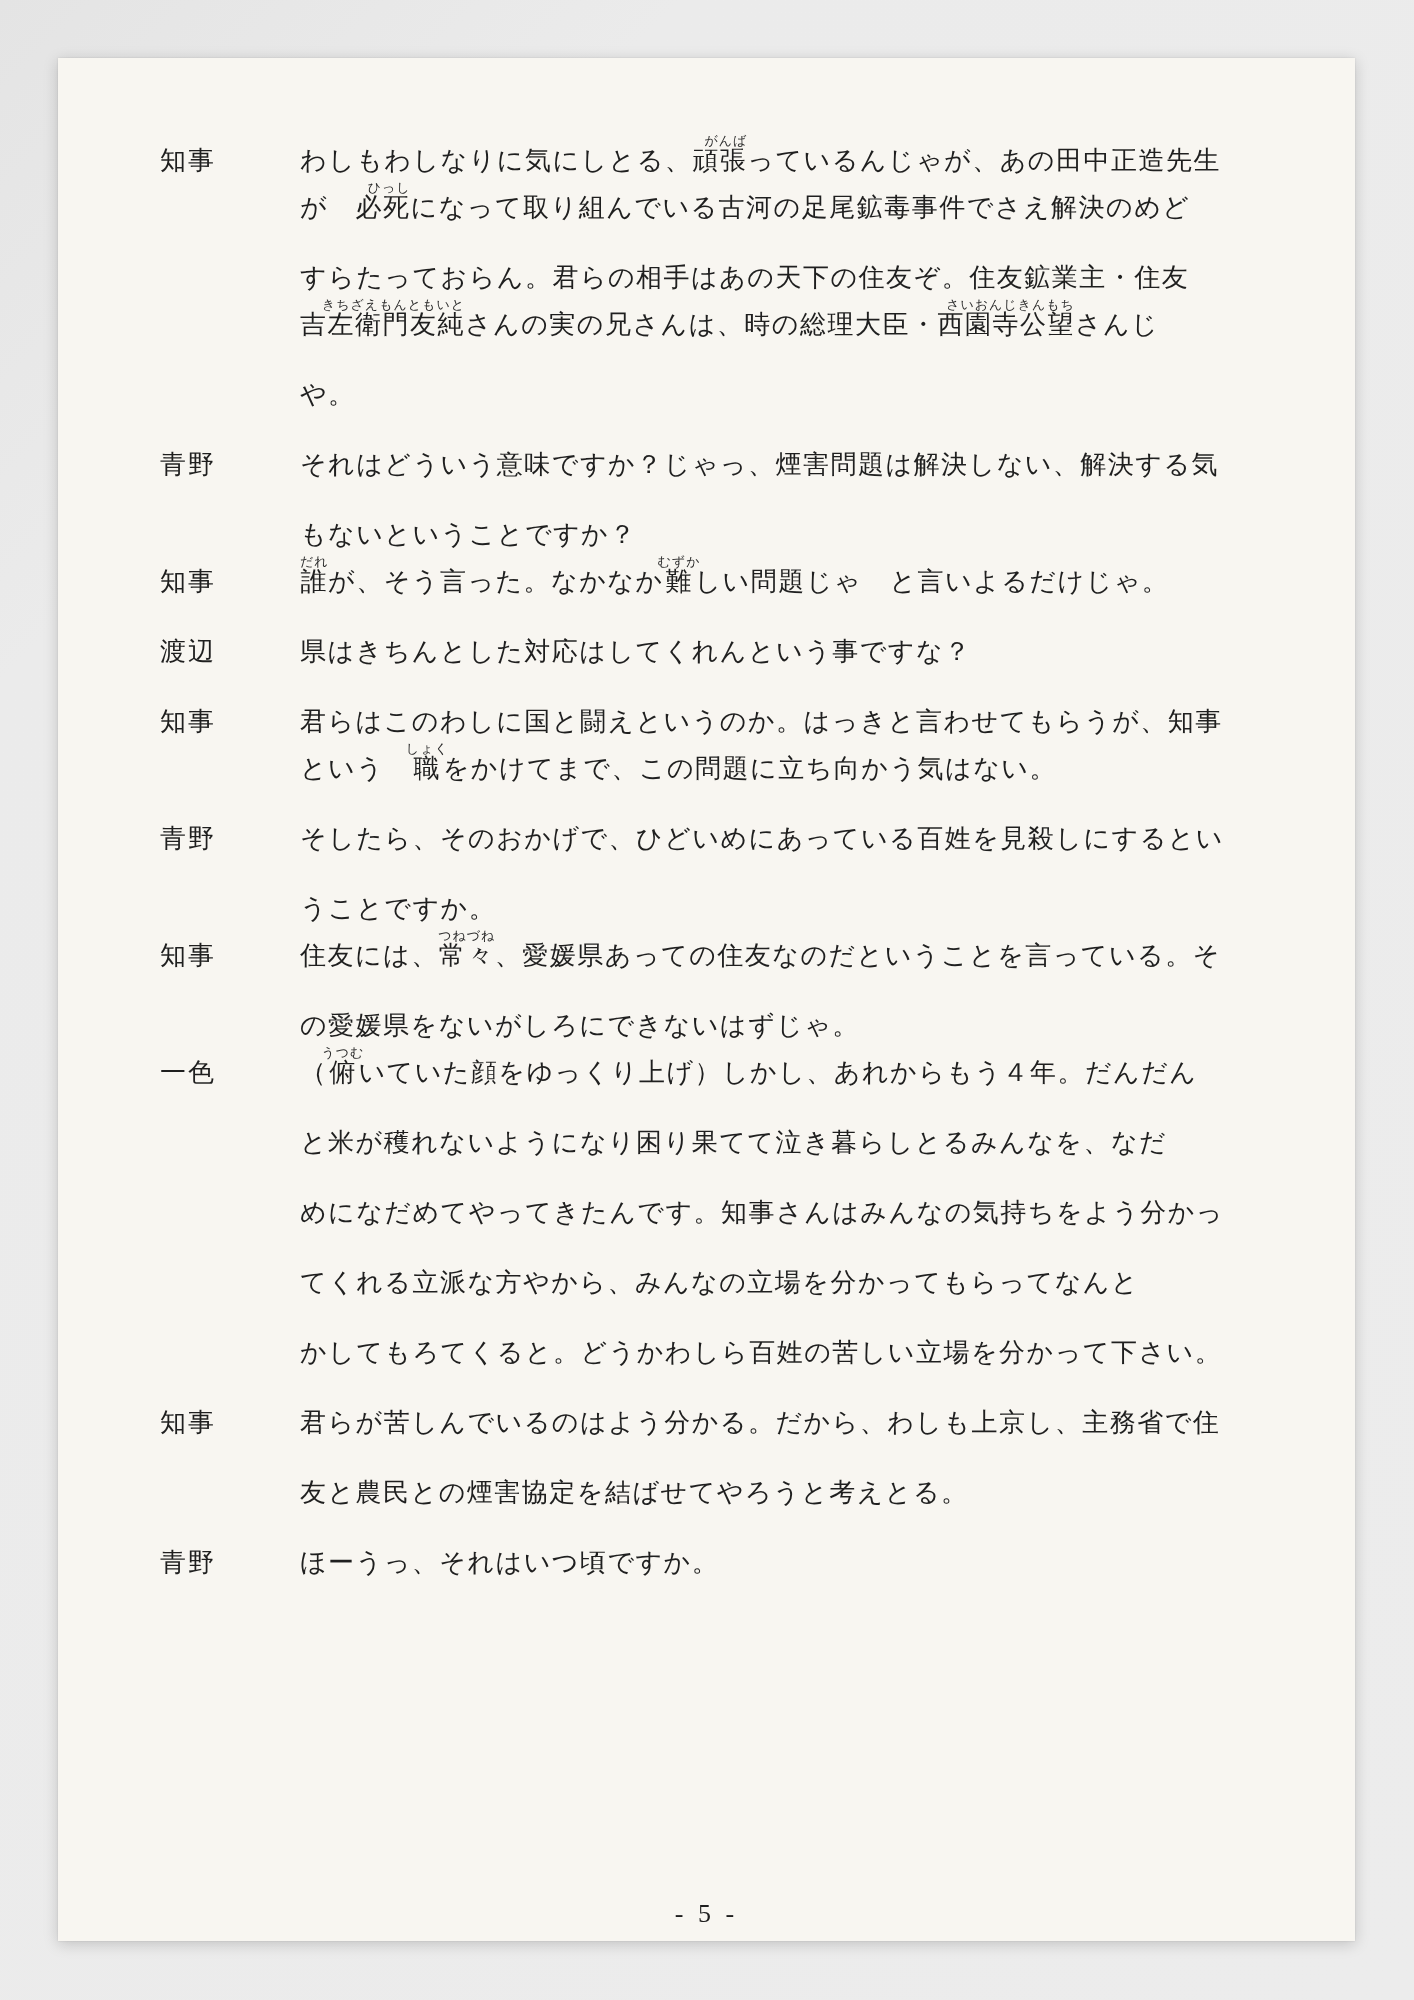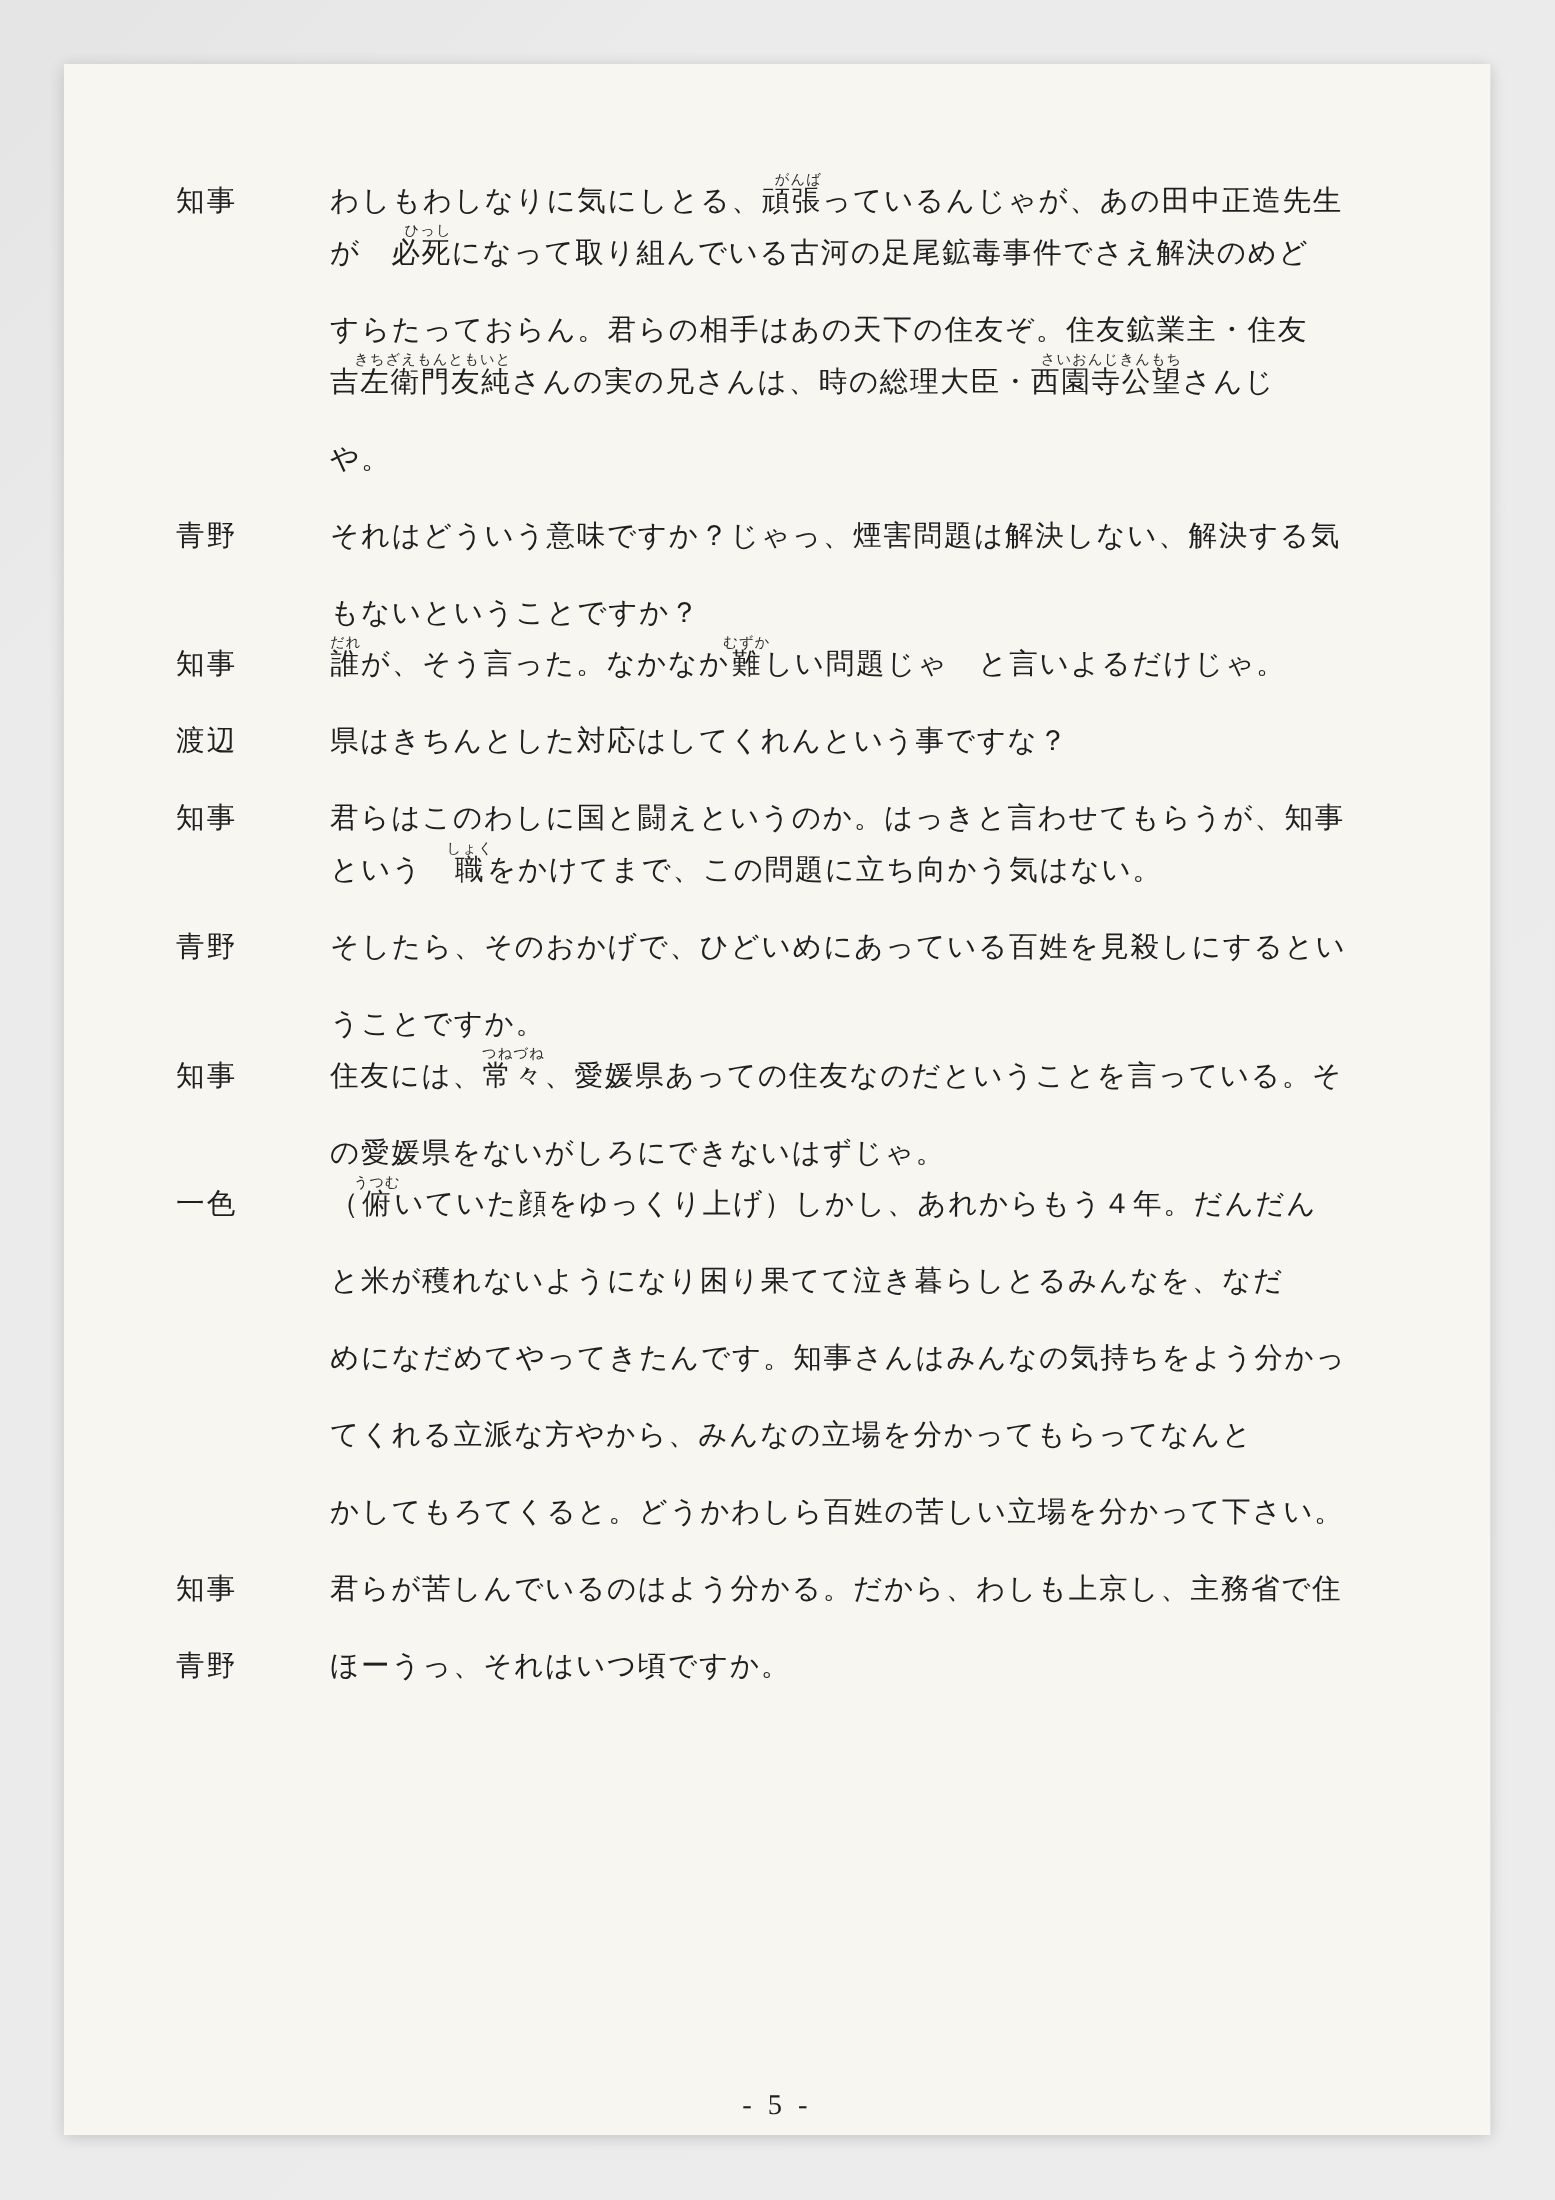--- a/index.html
+++ b/index.html
@@ -13,21 +13,21 @@
   .backdrop {
     position: absolute; inset: 0;
     background: linear-gradient(135deg, #e4e4e4 0%, #ebebeb 20%, #ececec 100%);
   }
   .page {
     position: absolute;
     left: 58px; top: 58px;
     width: 1297px; height: 1883px;
     background: #f8f6f1;
     box-shadow: 0 3px 14px rgba(0,0,0,0.18), 0 0 2px rgba(0,0,0,0.10);
-    padding: 98px 44px 0 102px;
+    padding: 76px 44px 0 102px;
   }
   .line {
     display: flex;
     align-items: flex-end;
   }
   .speaker {
     flex: none;
     width: 140px;
     font-size: 26px;
     letter-spacing: 2px;
@@ -146,18 +146,22 @@
       </div>
       <div class="line gap-sm">
         <div class="speaker"></div>
         <div class="text">かしてもろてくると。どうかわしら百姓の苦しい立場を分かって下さい。</div>
       </div>
       <div class="line gap-sm">
         <div class="speaker">知事</div>
         <div class="text">君らが苦しんでいるのはよう分かる。だから、わしも上京し、主務省で住</div>
       </div>
       <div class="line gap-sm">
+        <div class="speaker"></div>
+        <div class="text">友と農民との煙害協定を結ばせてやろうと考えとる。</div>
+      </div>
+      <div class="line gap-sm">
         <div class="speaker">青野</div>
         <div class="text">ほーうっ、それはいつ頃ですか。</div>
       </div>
     </div>
   <div class="page-number">- 5 -</div>
 </div>
 
 </body></html>

